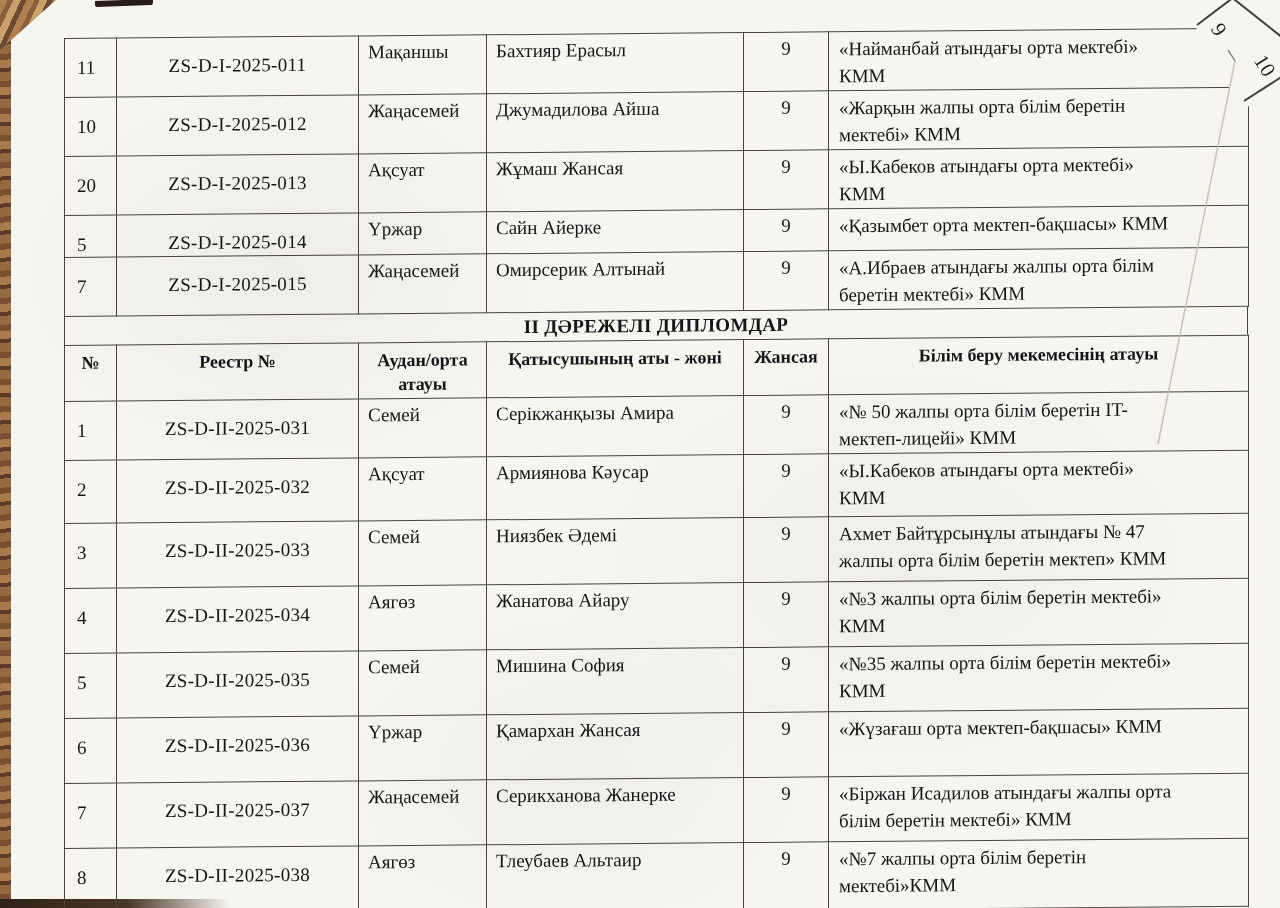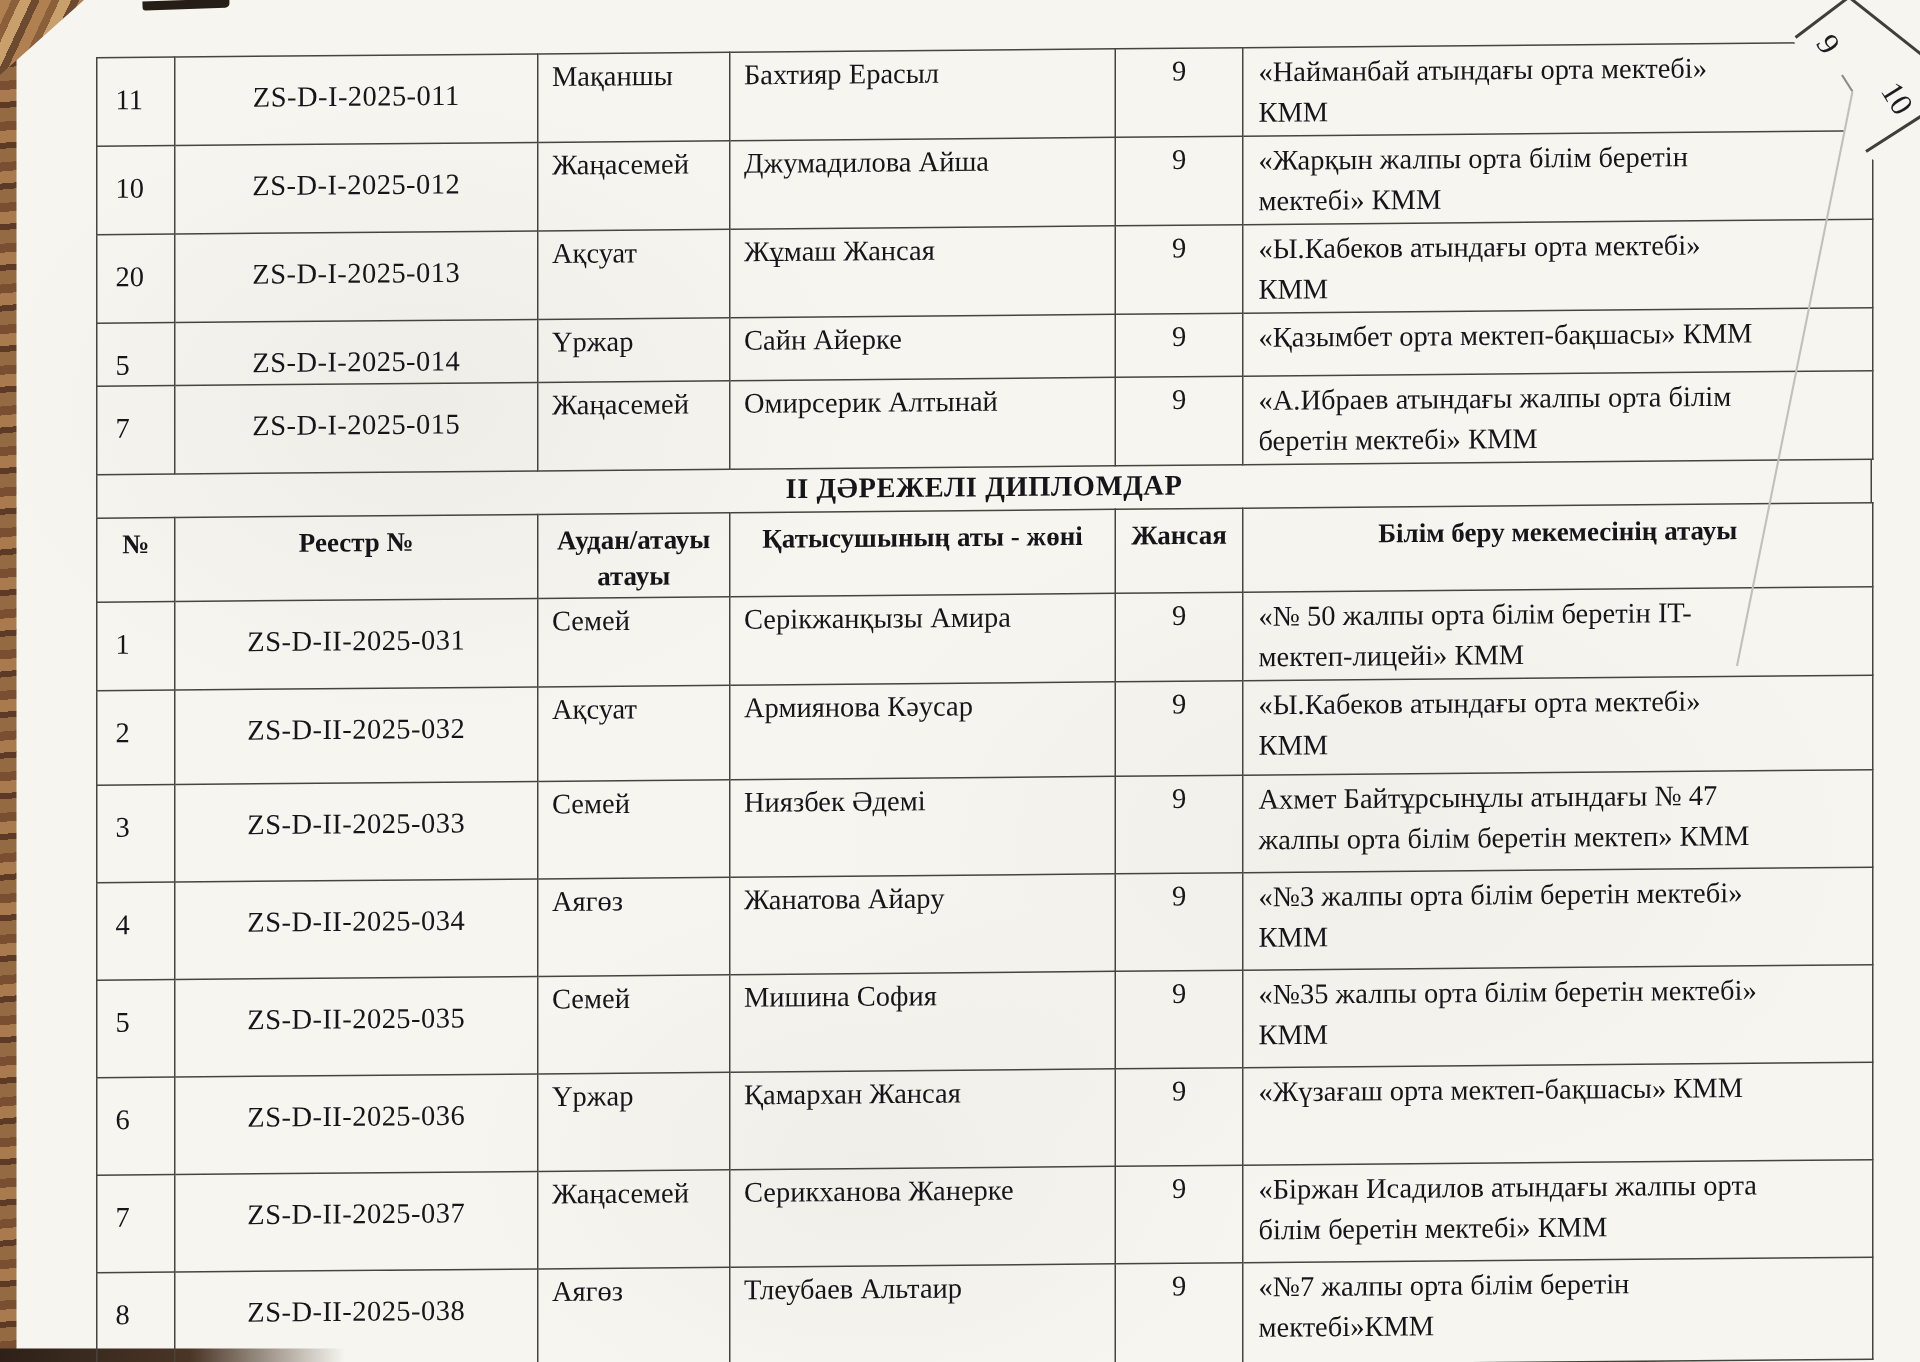--- a/index.html
+++ b/index.html
@@ -146,21 +146,21 @@
           <col class="c-reg">
           <col class="c-district">
           <col class="c-name">
           <col class="c-grade">
           <col class="c-school">
         </colgroup>
       <thead>
         <tr>
           <th>№</th>
           <th>Реестр №</th>
-          <th>Аудан/атауы атауы</th>
+          <th>Аудан/орта атауы</th>
           <th>Қатысушының аты - жөні</th>
           <th>Жансая</th>
           <th>Білім беру мекемесінің атауы</th>
         </tr>
       </thead>
       <tbody>
           <tr>
       <td class="num">1</td>
       <td class="reg">ZS-D-II-2025-031</td>
       <td class="district">Семей</td>

